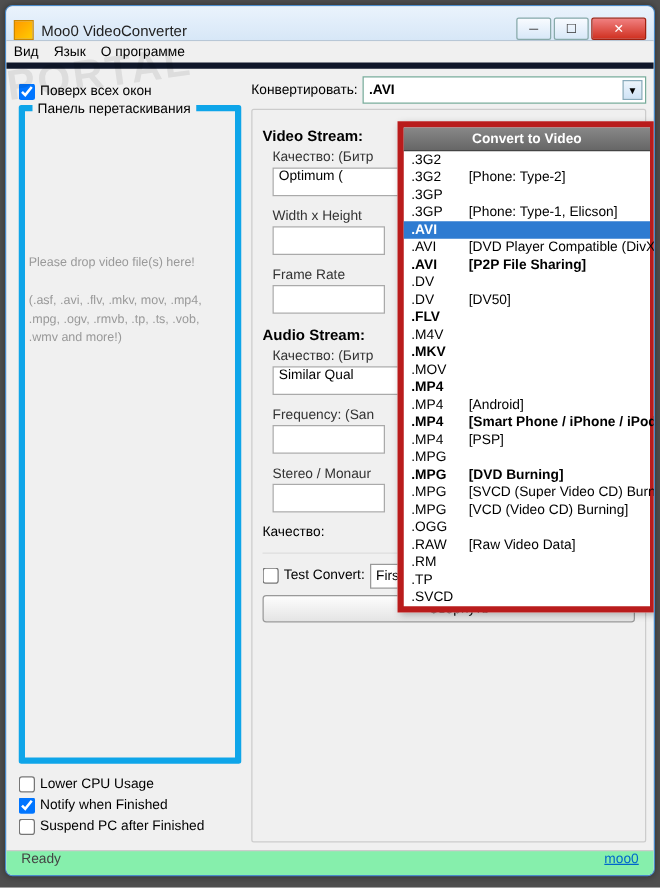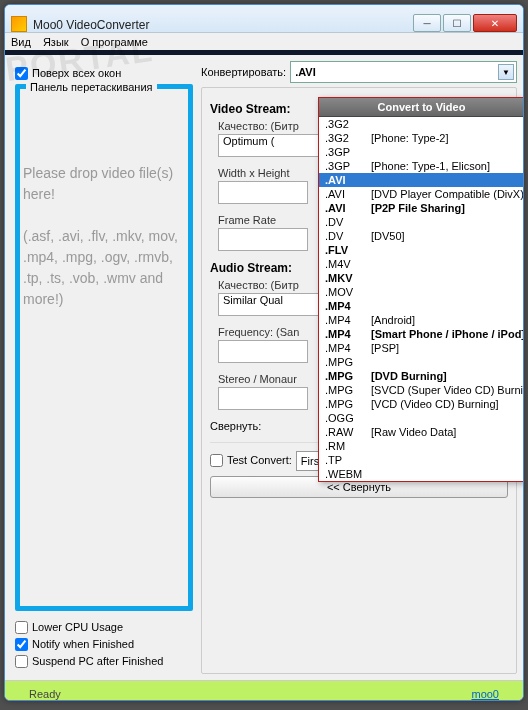--- a/index.html
+++ b/index.html
@@ -12,41 +12,41 @@
 .winbtn{width:28px;height:18px;border:1px solid #8aa;border-radius:2px;background:linear-gradient(#f8fbff,#d8e8f8);display:flex;align-items:center;justify-content:center;font-size:10px;color:#333}
 .winbtn.close{width:44px;background:linear-gradient(#f08080,#d03020);color:#fff;border-color:#a02010}
 .menubar{height:22px;display:flex;align-items:center;padding:0 6px;gap:12px;background:#f0f0f0;border-bottom:5px solid #0f172a}
 .menubar span{font-size:11px}
 .body{display:flex;height:calc(100% - 28px - 22px - 20px);padding:6px}
 .left{width:190px;padding:4px 8px 4px 4px;display:flex;flex-direction:column}
 .chk{display:flex;gap:4px;margin:2px 0}
 .chk input{width:13px;height:13px}
 .gb{border:5px solid #0ea5e9;border-radius:2px;padding:6px 3px;margin-top:2px;position:relative}
 .gb .lg{position:absolute;top:-8px;left:6px;background:#f0f0f0;padding:0 4px;font-size:11px}
-.drop{color:#999;font-size:14px;line-height:1.5;margin-top:68px}
+.drop{color:#999;font-size:10px;line-height:1.5;margin-top:108px}
 .right{flex:1;display:flex;flex-direction:column;gap:4px}
 .row{display:flex;align-items:center;gap:4px}
 .lbl{white-space:nowrap}
 .combo{flex:1;height:22px;border:1px solid #7a9;background:#fff;display:flex;align-items:center;padding:0 4px;position:relative}
 .combo .arr{position:absolute;right:2px;top:2px;width:16px;height:16px;background:linear-gradient(#eef5fc,#cfe3f6);border:1px solid #8ab;display:flex;align-items:center;justify-content:center;font-size:8px}
 .panel{border:1px solid #ccc;border-radius:2px;padding:8px;flex:1;overflow:hidden;position:relative}
 .sect{font-weight:bold;font-size:12px;margin:6px 0 4px}
 .fld{margin:4px 0 10px 8px}
 .fld .fl{font-size:11px;color:#333;margin-bottom:2px}
 .inp{height:23px;border:1px solid #aaa;background:#fff;padding:0 4px;display:flex;align-items:flex-start;width:90px}
 .inpw{width:140px}
 .btnrow{display:flex;gap:4px;align-items:center;margin-top:4px}
 .wbtn{height:22px;border:1px solid #999;background:linear-gradient(#fdfdfd,#e4e4e4);border-radius:3px;padding:0 10px;display:flex;align-items:center;justify-content:center;flex:1}
 .sel{height:20px;border:1px solid #999;background:#fff;padding:0 18px 0 4px;display:flex;align-items:center;position:relative;min-width:60px}
 .sel::after{content:"▾";position:absolute;right:4px;font-size:8px}
-.status{position:absolute;bottom:0;left:0;right:0;height:20px;border-top:1px solid #ccc;background:#bef264;display:flex;align-items:flex-end;padding:0 24px;font-size:11px;color:#444;justify-content:space-between}
+.status{position:absolute;bottom:0;left:0;right:0;height:20px;border-top:1px solid #ccc;background:#86efac;display:flex;align-items:flex-start;padding:0 12px;font-size:11px;color:#444;justify-content:space-between}
 .status a{color:#06c;text-decoration:underline}
 .watermark{position:absolute;top:35px;left:0;opacity:.08;font-size:34px;font-weight:bold;transform:rotate(-8deg);pointer-events:none;color:#000;letter-spacing:2px}
 
-.dd{position:absolute;top:92px;left:313px;width:207px;background:#fff;border:1px solid #b91c1c;box-shadow:2px 2px 6px rgba(0,0,0,.3);z-index:100}
+.dd{position:absolute;top:92px;left:313px;width:207px;background:#fff;border:5px solid #b91c1c;box-shadow:2px 2px 6px rgba(0,0,0,.3);z-index:100}
 .ddh{background:linear-gradient(#888,#666);color:#fff;font-weight:bold;text-align:center;padding:3px 0;font-size:11px;border-bottom:1px solid #444}
 .ddi{padding:1px 6px;font-size:11px;display:flex;gap:8px;white-space:nowrap;cursor:default}
 .ddi.sel-item{background:#2e7bd1;color:#fff}
 .ddi .ext{min-width:38px}
 .ddi.b .ext,.ddi.b .desc{font-weight:bold}
 </style>
 </head>
 <body>
 
 <div class="window">
@@ -129,21 +129,21 @@
         <div class="fld">
           <div class="fl">Frequency:  (San</div>
           <div class="inp"></div>
         </div>
         <div class="fld">
           <div class="fl">Stereo / Monaur</div>
           <div class="inp"></div>
         </div>
 
         <div class="row" style="margin-top:6px">
-          <span class="lbl">Свернуть:</span>
+          <span class="lbl">Качество:</span>
         </div>
 
         <div style="border-top:1px solid #ddd;margin:10px 0 6px"></div>
 
         <div class="row">
           <label class="chk">
               <input type="checkbox" style="">
               <span>Test Convert:</span>
             </label>
           <div class="sel">
@@ -266,18 +266,18 @@
         </div>
         <div class="ddi">
           <span class="ext">.RM</span>
           <span class="desc"></span>
         </div>
         <div class="ddi">
           <span class="ext">.TP</span>
           <span class="desc"></span>
         </div>
         <div class="ddi">
-          <span class="ext">.WEBM</span>
+          <span class="ext">.SVCD</span>
           <span class="desc"></span>
         </div>
       </div>
   </div>
 </div>
 
 </body></html>

